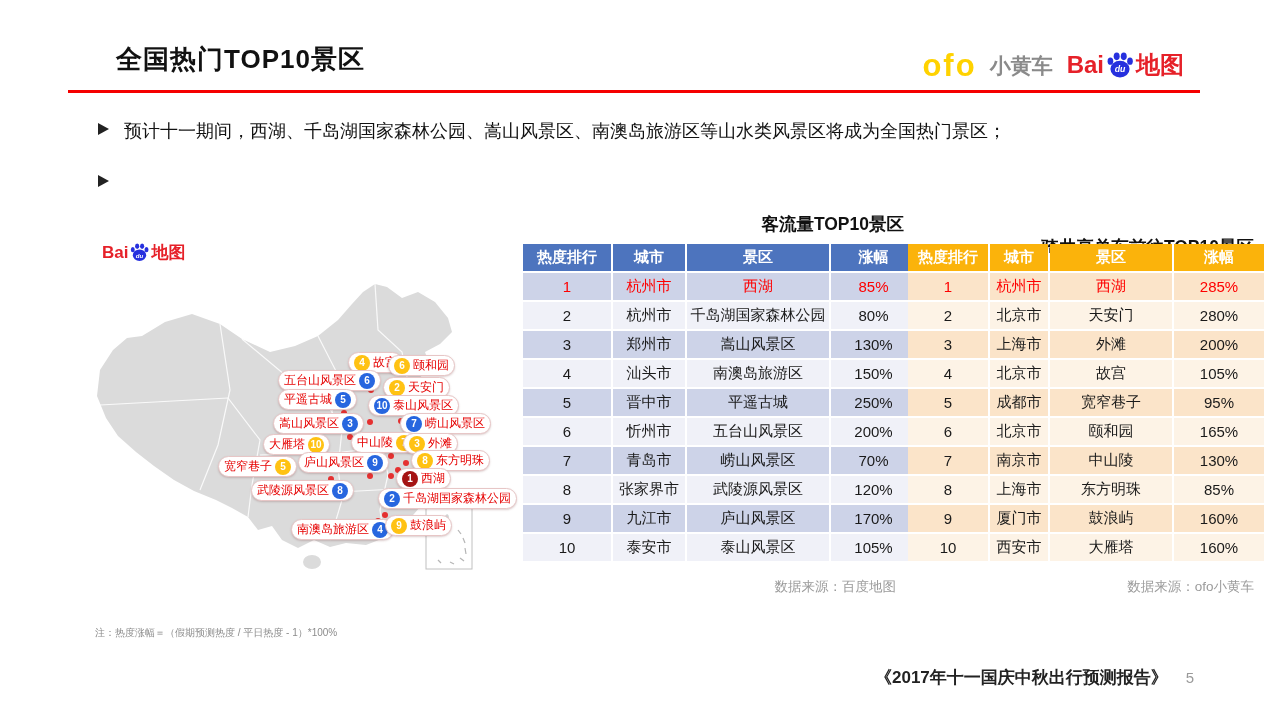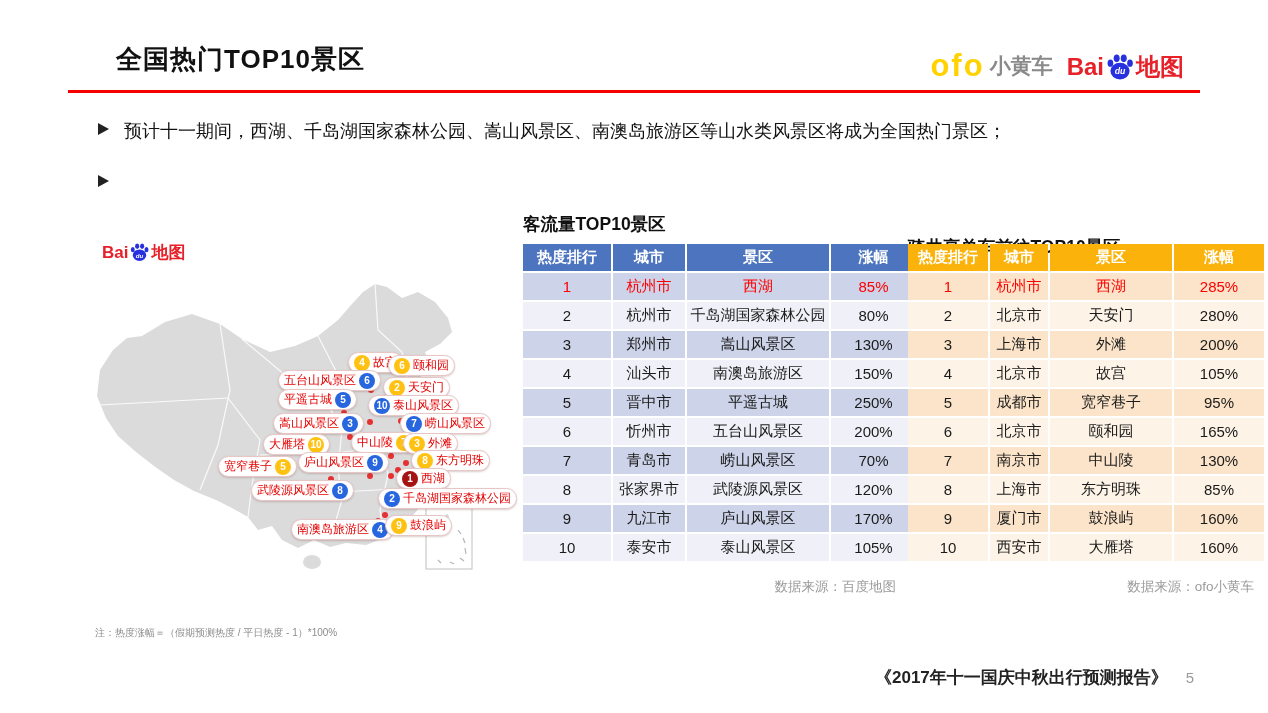--- a/index.html
+++ b/index.html
@@ -3,45 +3,45 @@
 <meta charset="utf-8">
 <style>
   html,body{margin:0;padding:0;}
   body{
     width:1268px;height:713px;position:relative;background:#ffffff;overflow:hidden;
     font-family:"Liberation Sans","DejaVu Sans",sans-serif;color:#1a1a1a;
   }
   
   .slide-title{position:absolute;left:95px;top:42px;font-size:26px;font-weight:bold;letter-spacing:1px;color:#111;margin-left:21px;}
   .red-rule{position:absolute;left:68px;top:90px;width:1132px;height:3px;background:#f50000;}
-  .logos{position:absolute;top:50px;right:84px;display:flex;align-items:flex-end;gap:14px;}
+  .logos{position:absolute;top:50px;right:84px;display:flex;align-items:flex-start;gap:14px;}
   .ofo-logo{display:flex;align-items:center;}
   .ofo-word{font-size:31px;font-weight:bold;color:#FFD200;letter-spacing:2px;line-height:1;}
-  .ofo-suffix{font-size:21px;color:#8a8a8a;margin-left:5px;font-weight:bold;}
+  .ofo-suffix{font-size:21px;color:#8a8a8a;margin-left:13px;font-weight:bold;}
   .baidu-logo{display:flex;align-items:center;gap:1px;}
   .bai-word,.ditu-word{font-size:24px;font-weight:bold;color:#E62129;line-height:1;}
   
   .bullet{position:absolute;left:98px;width:1080px;display:flex;gap:15px;font-size:18px;color:#111;}
   .bullet.b1{top:119px}.bullet.b2{top:171px}
   .tri{flex:0 0 auto;margin-top:4px;width:0;height:0;border-left:11px solid #222;
        border-top:6px solid transparent;border-bottom:6px solid transparent;}
   
   .map{position:absolute;left:80px;top:240px;width:440px;height:345px;}
   .map svg.china{position:absolute;left:0;top:0;}
   .map-baidu-logo{position:absolute;left:22px;top:2px;display:flex;align-items:center;gap:1px;}
   .map-baidu-logo .bai-word,.map-baidu-logo .ditu-word{font-size:17px;}
   .pill{position:absolute;display:flex;align-items:center;gap:3px;background:#fff;
         border:1px solid #e7c6c6;border-radius:11px;padding:1px 5px;height:17px;
         font-size:12px;color:#e60000;white-space:nowrap;box-shadow:0 1px 2px rgba(120,60,60,.25);z-index:3;}
   .badge{flex:0 0 auto;width:16px;height:16px;border-radius:50%;color:#fff;font-size:10px;font-weight:bold;
          display:flex;align-items:center;justify-content:center;line-height:1;}
   .badge.blue{background:#2766DF}.badge.yellow{background:#FFC213}.badge.red{background:#A51313}
   .dot{position:absolute;width:6px;height:6px;border-radius:50%;background:#e53131;z-index:2;}
   
-  .table-title{position:absolute;top:212px;font-size:17.5px;font-weight:bold;text-align:left;color:#111;}
+  .table-title{position:absolute;top:212px;font-size:17.5px;font-weight:bold;text-align:right;color:#111;}
   #title-flow{left:523px;width:381px;}
   #title-bike{left:908px;width:346px;margin-top:23px;}
   table{position:absolute;top:242px;border-collapse:separate;border-spacing:2px;table-layout:fixed;}
   #table-flow{left:521px;}
   #table-bike{left:906px;}
   th{color:#fff;font-weight:bold;font-size:15px;height:27px;text-align:center;padding:0 2px;}
   #table-flow th{background:#4D74BE;}
   #table-bike th{background:#FBB30B;}
   td{font-size:15px;height:27px;text-align:center;padding:0 2px;color:#1a1a1a;}
   #table-flow tr.odd td{background:#CDD3E8;}

